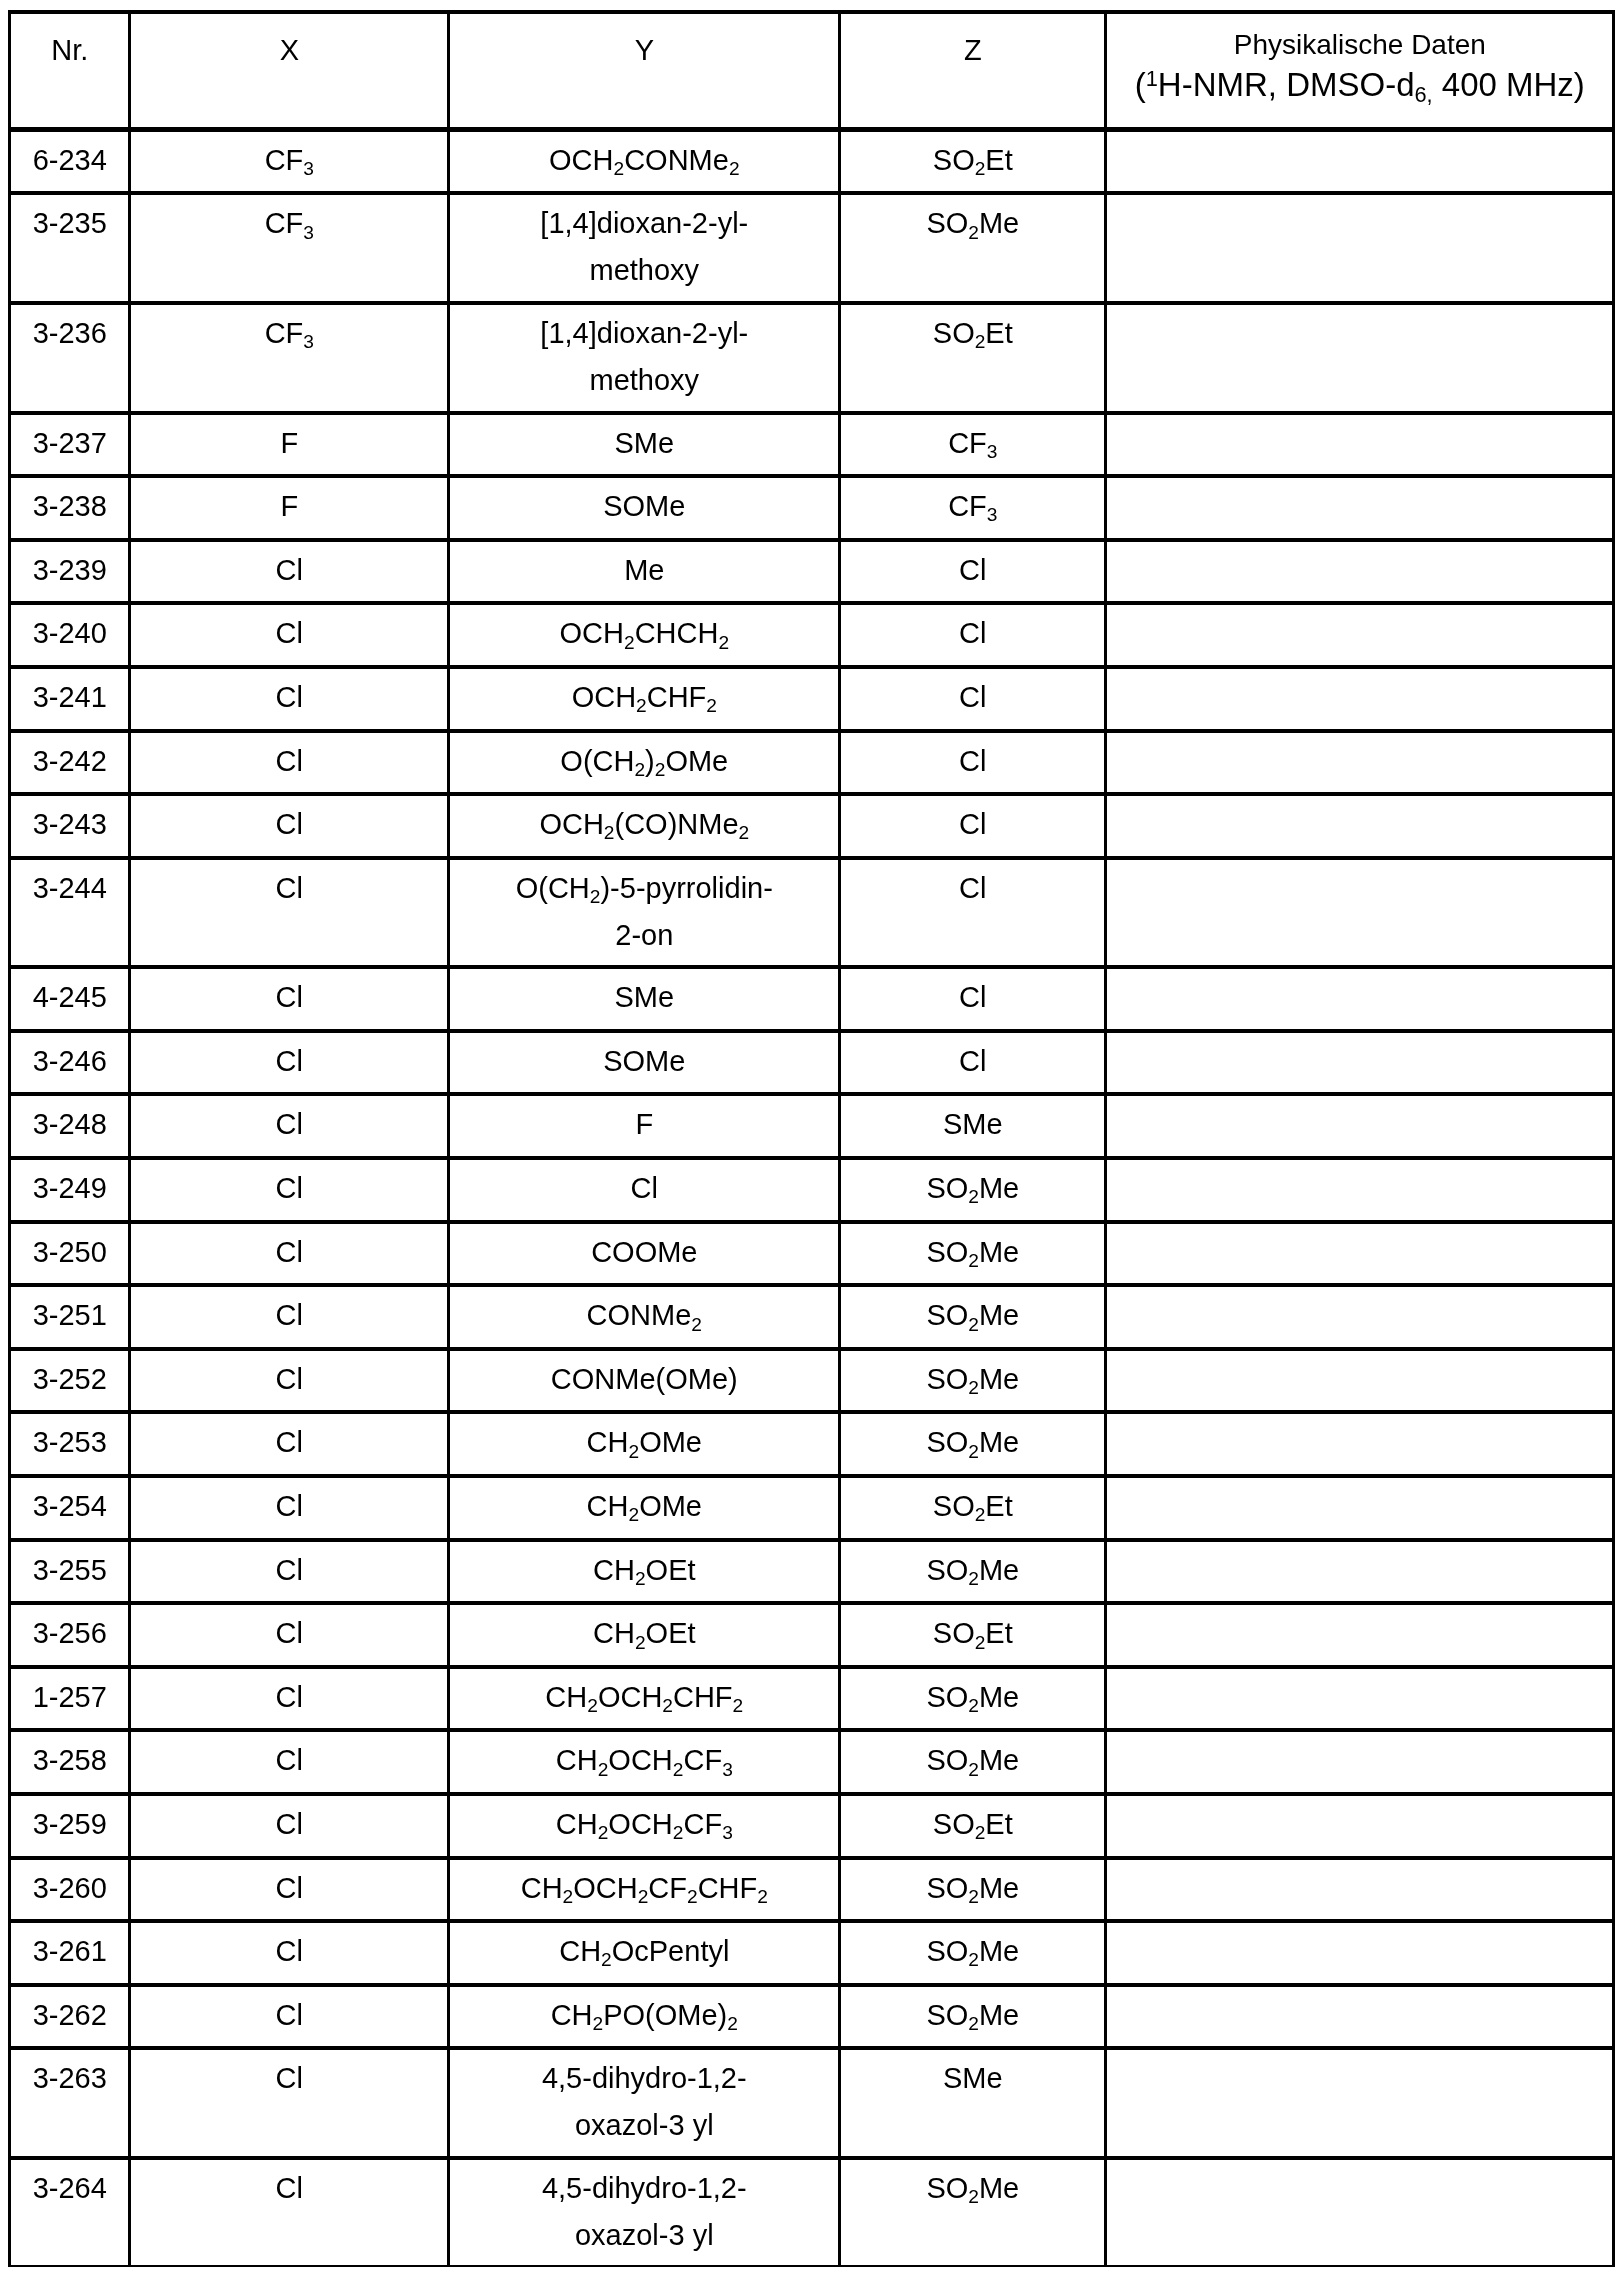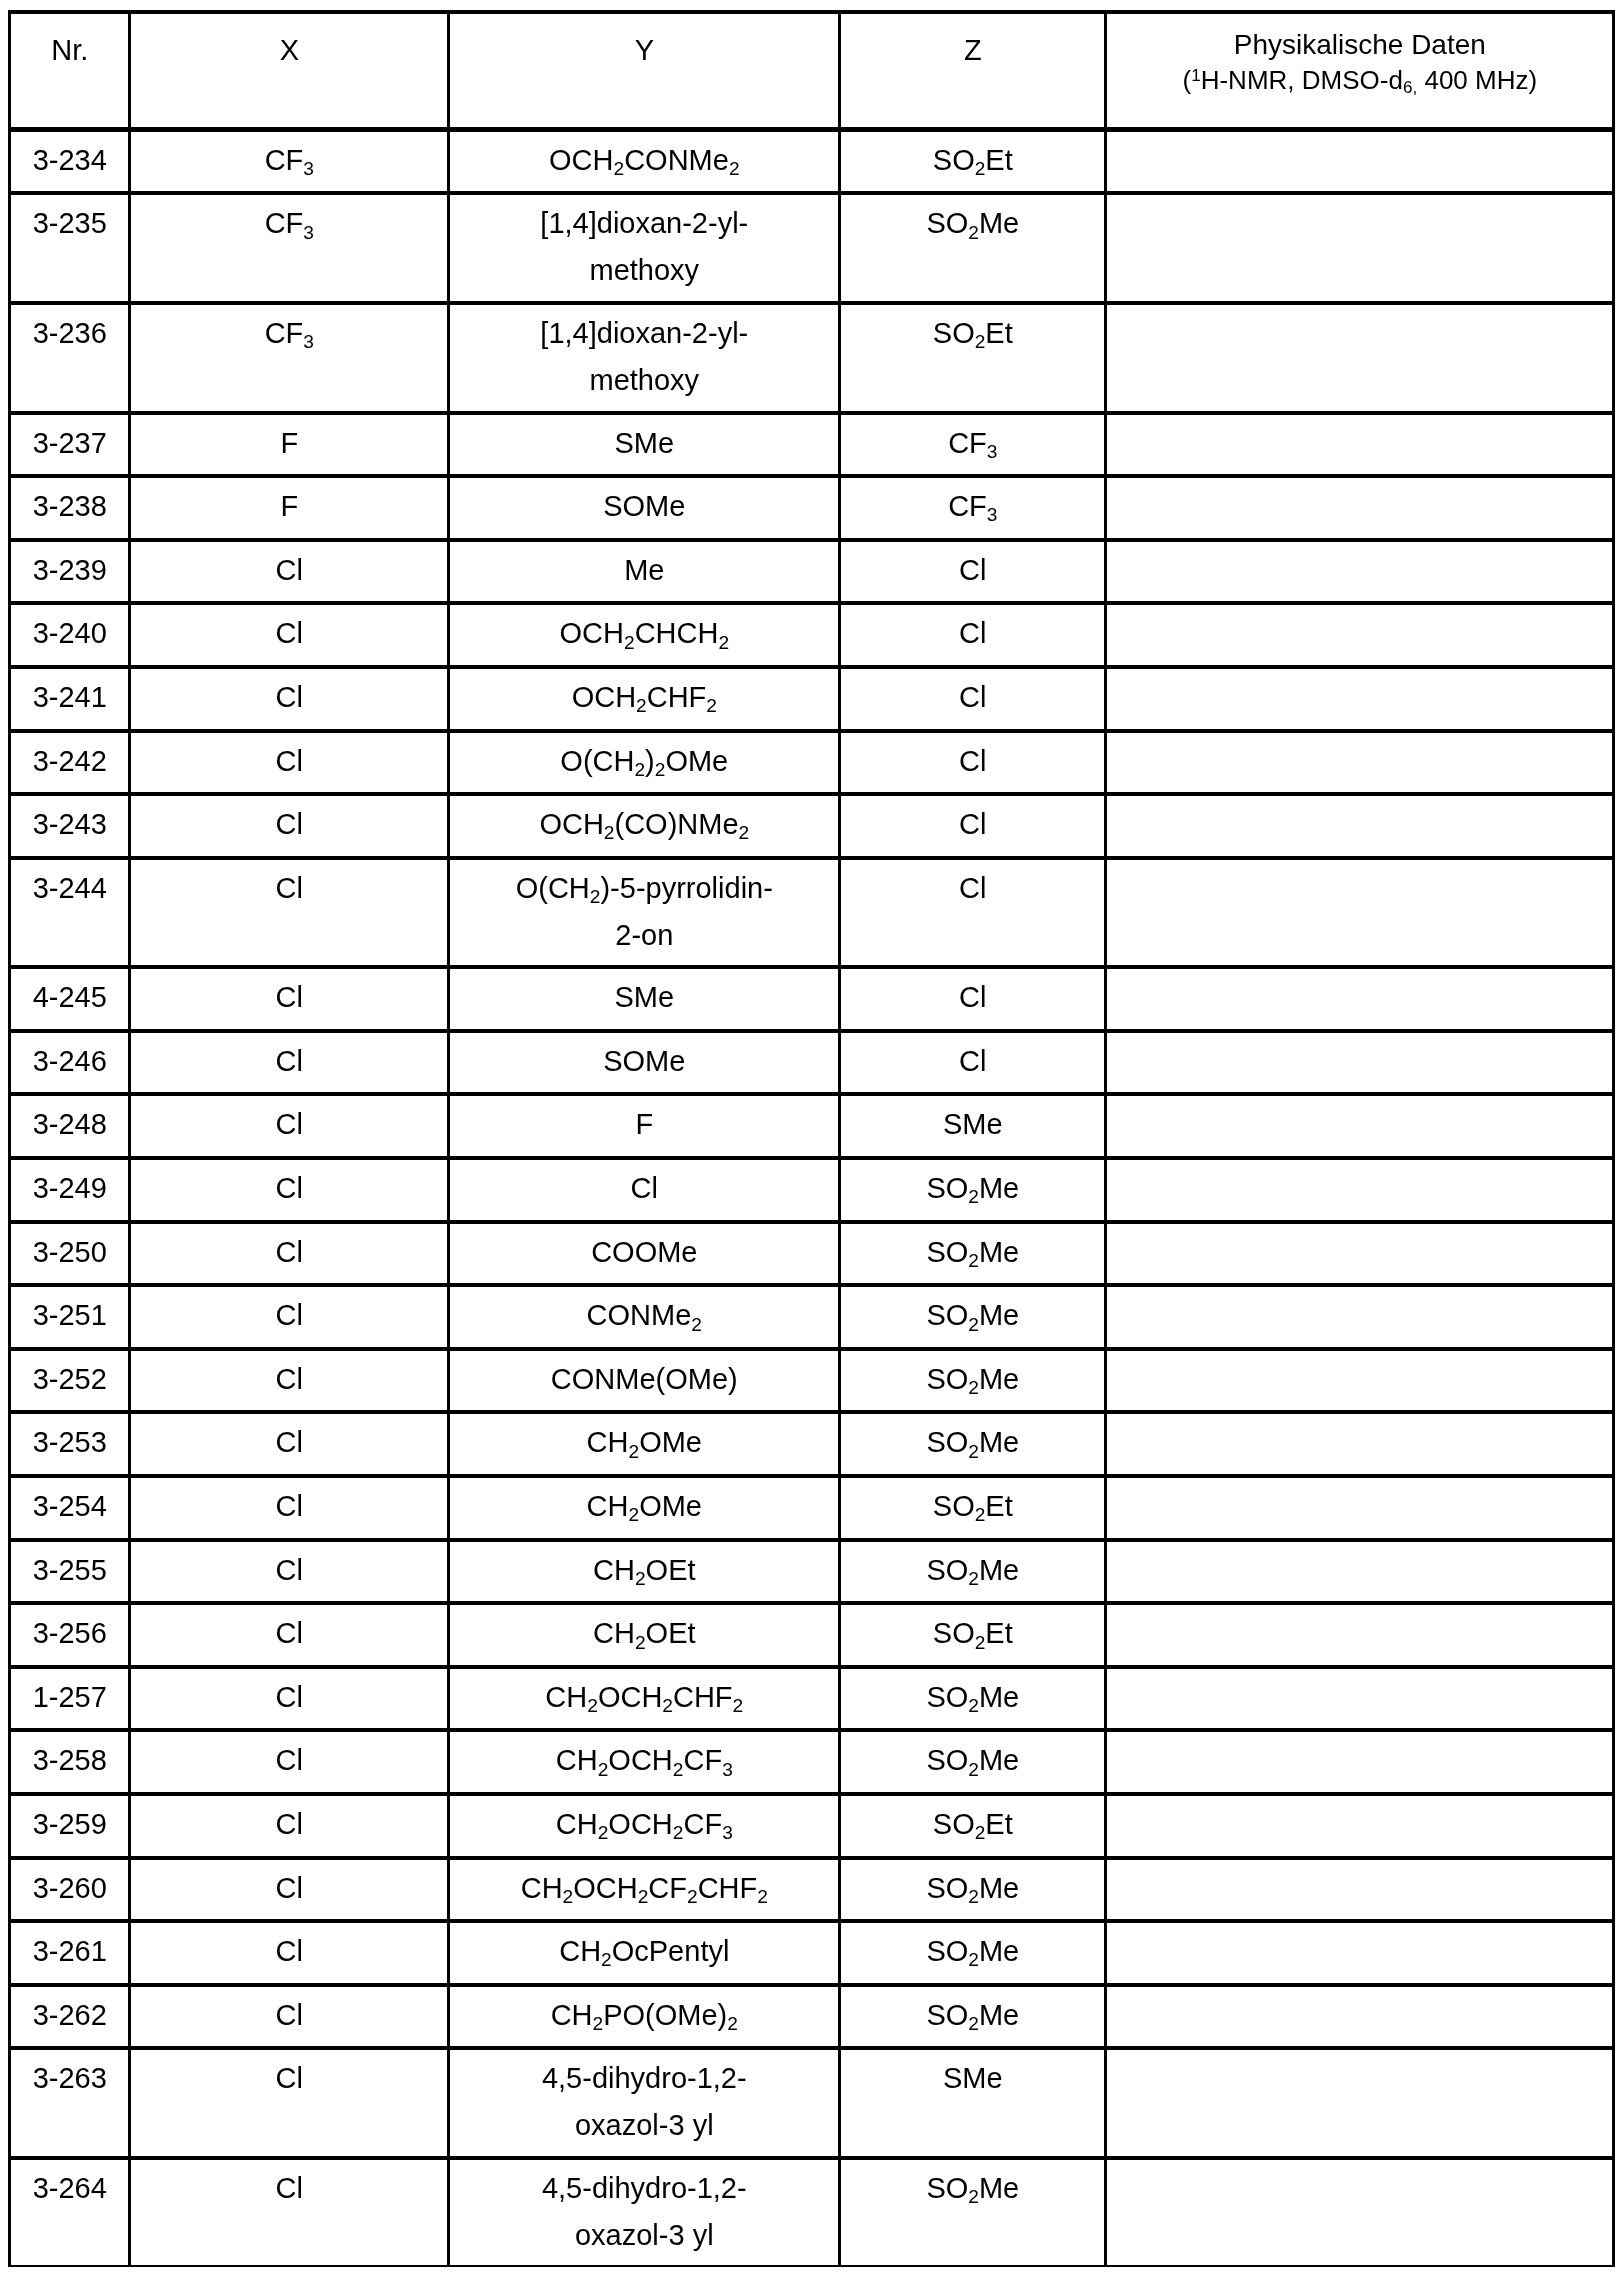--- a/index.html
+++ b/index.html
@@ -49,21 +49,21 @@
     height: 48px;
   }
   table.subst tbody tr:last-child td {
     border-bottom-width: 7.5px;
   }
   .phys-line1 {
     font-size: 28px;
     line-height: 1.3;
   }
   .phys-line2 {
-    font-size: 26px;
+    font-size: 33px;
     line-height: 1.3;
   }
   sub {
     font-size: 66%;
     line-height: 0;
     vertical-align: baseline;
     position: relative;
     top: 0.28em;
   }
   sup {
@@ -93,21 +93,21 @@
         <th>Y</th>
         <th>Z</th>
         <th>
           <div class="phys-line1">Physikalische Daten</div>
           <div class="phys-line2">(<sup>1</sup>H-NMR, DMSO-d<sub>6,</sub> 400 MHz)</div>
         </th>
       </tr>
     </thead>
     <tbody id="rows-body">
         <tr>
-    <td>3-234</td>
+    <td>6-234</td>
     <td>CF<sub>3</sub></td>
     <td>OCH<sub>2</sub>CONMe<sub>2</sub></td>
     <td>SO<sub>2</sub>Et</td>
     <td></td>
   </tr>
         <tr>
     <td>3-235</td>
     <td>CF<sub>3</sub></td>
     <td>[1,4]dioxan-2-yl-<br>methoxy</td>
     <td>SO<sub>2</sub>Me</td>

